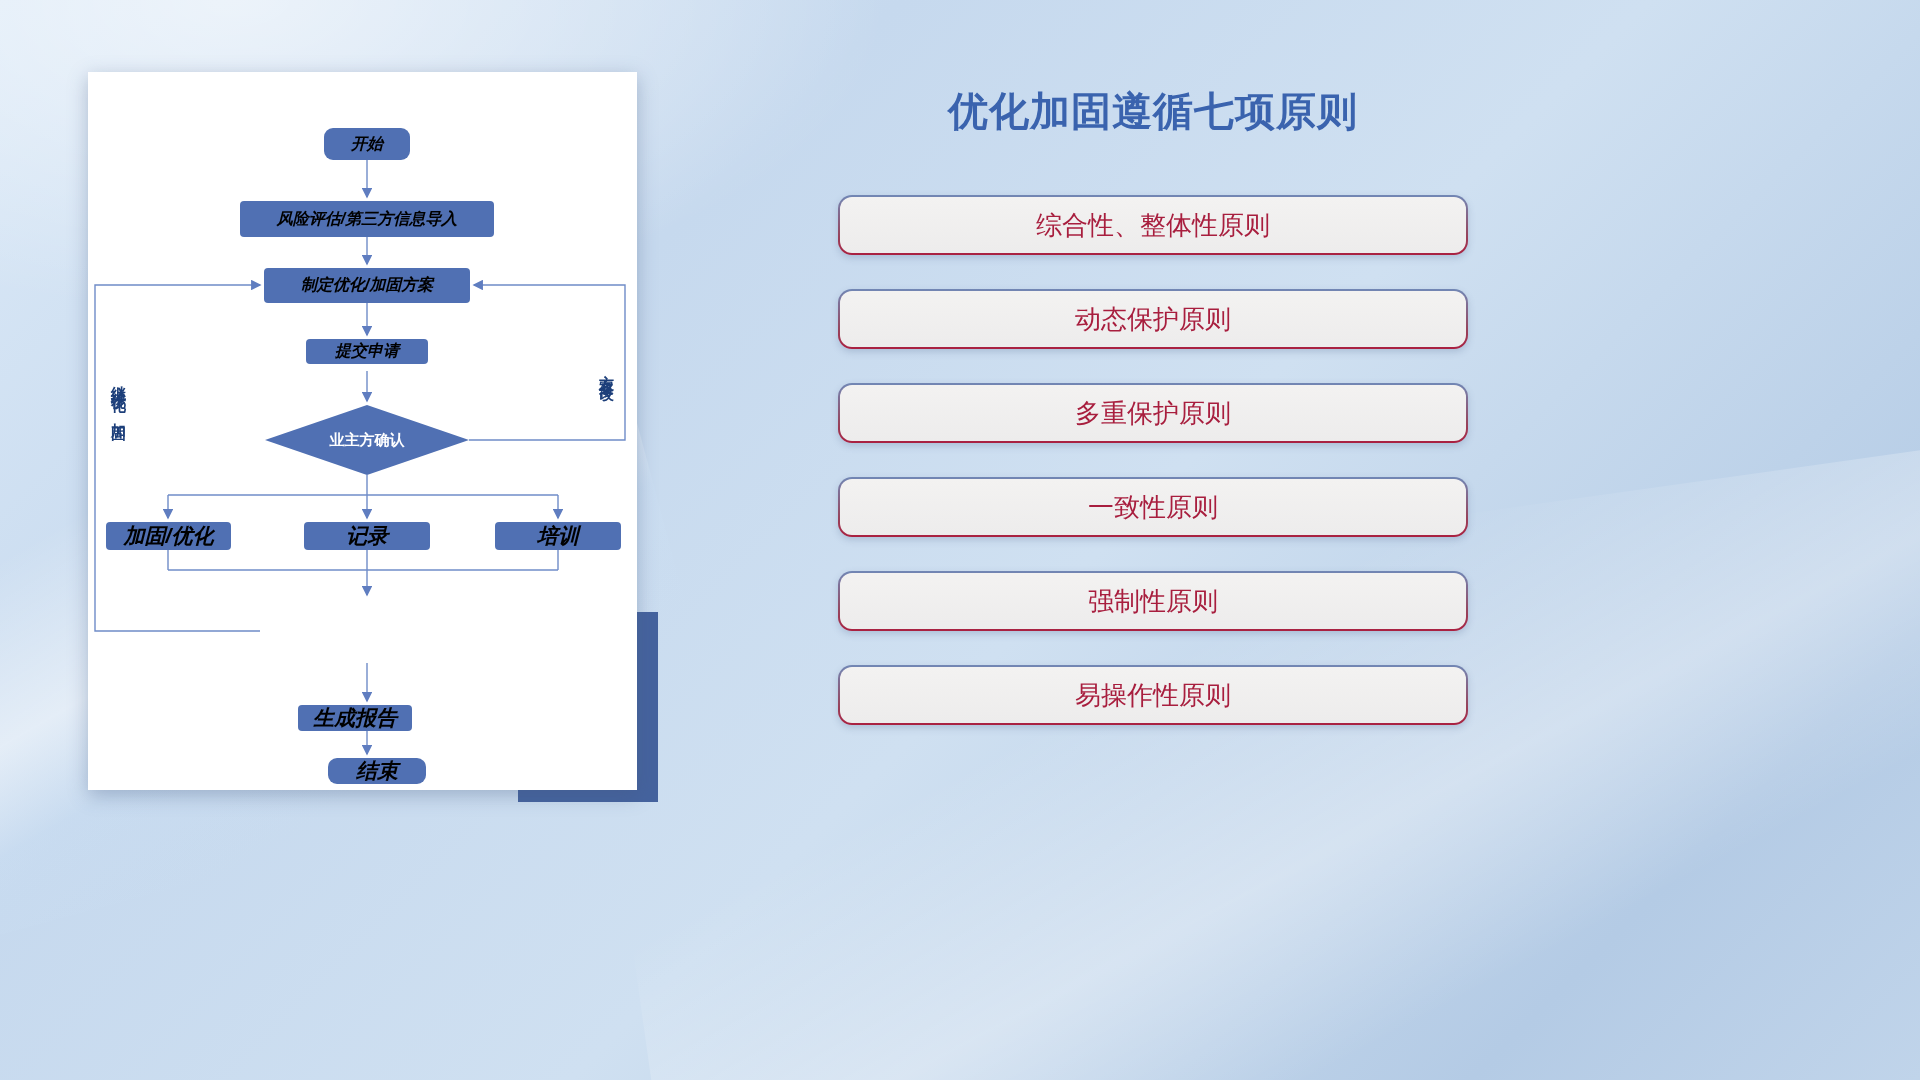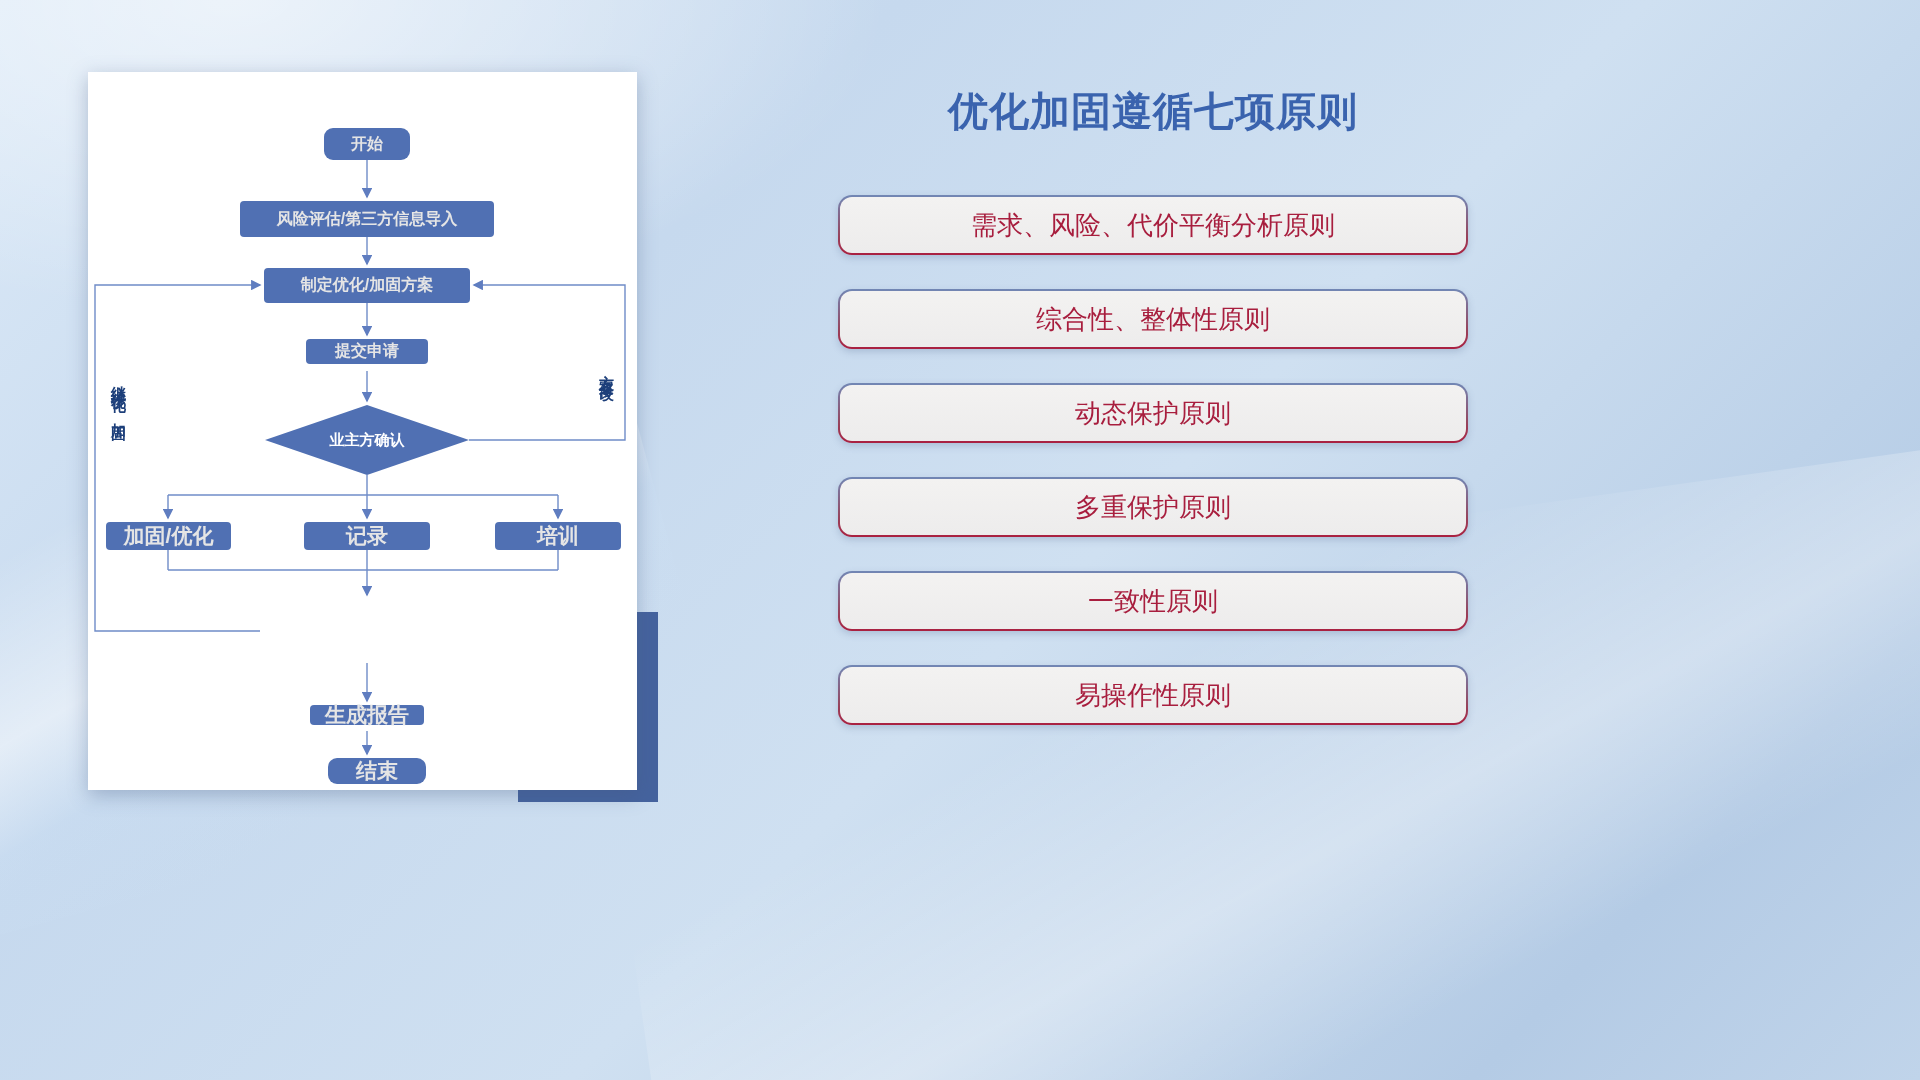--- a/index.html
+++ b/index.html
@@ -18,22 +18,22 @@
   .s2 { left:620px; top:540px; width:1360px; height:540px; transform:rotate(-8deg);
         background:linear-gradient(160deg, rgba(255,255,255,0) 30%, rgba(255,255,255,0.35) 55%, rgba(255,255,255,0) 75%); }
 
   
   .card-accent { position:absolute; left:518px; top:612px; width:140px; height:190px; background:#45639e; }
   .card { position:absolute; left:88px; top:72px; width:549px; height:718px; background:#ffffff;
           box-shadow:0 5px 18px rgba(70,90,130,0.35); }
   .connectors { position:absolute; left:0; top:0; }
 
   .node { position:absolute; display:flex; align-items:center; justify-content:center;
-          background:#5070b3; color:#e5e5e5; font-weight:bold; font-size:16px;
-          border-radius:4px; white-space:nowrap; }
+          background:#5070b3; color:#000000; font-weight:bold; font-size:16px;
+          border-radius:4px; white-space:nowrap;font-style:italic; }
   .node.pill { border-radius:9px; }
   .node.sm { font-size:21px; }
   .diamond { position:absolute; display:flex; align-items:center; justify-content:center;
              background:#5070b3; color:#ffffff; font-weight:bold; font-size:15px;
              clip-path:polygon(50% 0,100% 50%,50% 100%,0 50%); white-space:nowrap; }
   .vlabel { position:absolute; writing-mode:vertical-rl; text-orientation:upright;
             color:#1d3f7a; font-weight:bold; font-size:15px; letter-spacing:4px;
             display:flex; align-items:center; justify-content:center; width:22px; }
 
   
@@ -96,35 +96,35 @@
 
     <div class="diamond" style="left:177px;top:333px;width:204px;height:70px">业主方确认</div>
 
     <div class="node sm" style="left:18px;top:450px;width:125px;height:28px">加固/优化</div>
 
     <div class="node sm" style="left:216px;top:450px;width:126px;height:28px">记录</div>
 
     <div class="node sm" style="left:407px;top:450px;width:126px;height:28px">培训</div>
 
 
-    <div class="node sm" style="left:222px;top:633px;width:114px;height:20px">生成报告</div>
+    <div class="node sm" style="left:210px;top:633px;width:114px;height:26px">生成报告</div>
 
     <div class="node pill sm" style="left:240px;top:686px;width:98px;height:26px">结束</div>
 
     <div class="vlabel" style="left:19px;top:244px;height:160px">继续优化/加固</div>
 
     <div class="vlabel" style="left:507px;top:242px;height:112px">方案修改</div>
 
   </div>
 
   <div class="right-panel">
     <h1 class="panel-title">优化加固遵循七项原则</h1>
     <div class="principles">
-      <div class="principle">需求、风险、代价平衡分析原则</div>
       <div class="principle">综合性、整体性原则</div>
       <div class="principle">动态保护原则</div>
       <div class="principle">多重保护原则</div>
       <div class="principle">一致性原则</div>
+      <div class="principle">强制性原则</div>
       <div class="principle">易操作性原则</div>
     </div>
   </div>
 
 </div>
 
 </body></html>

